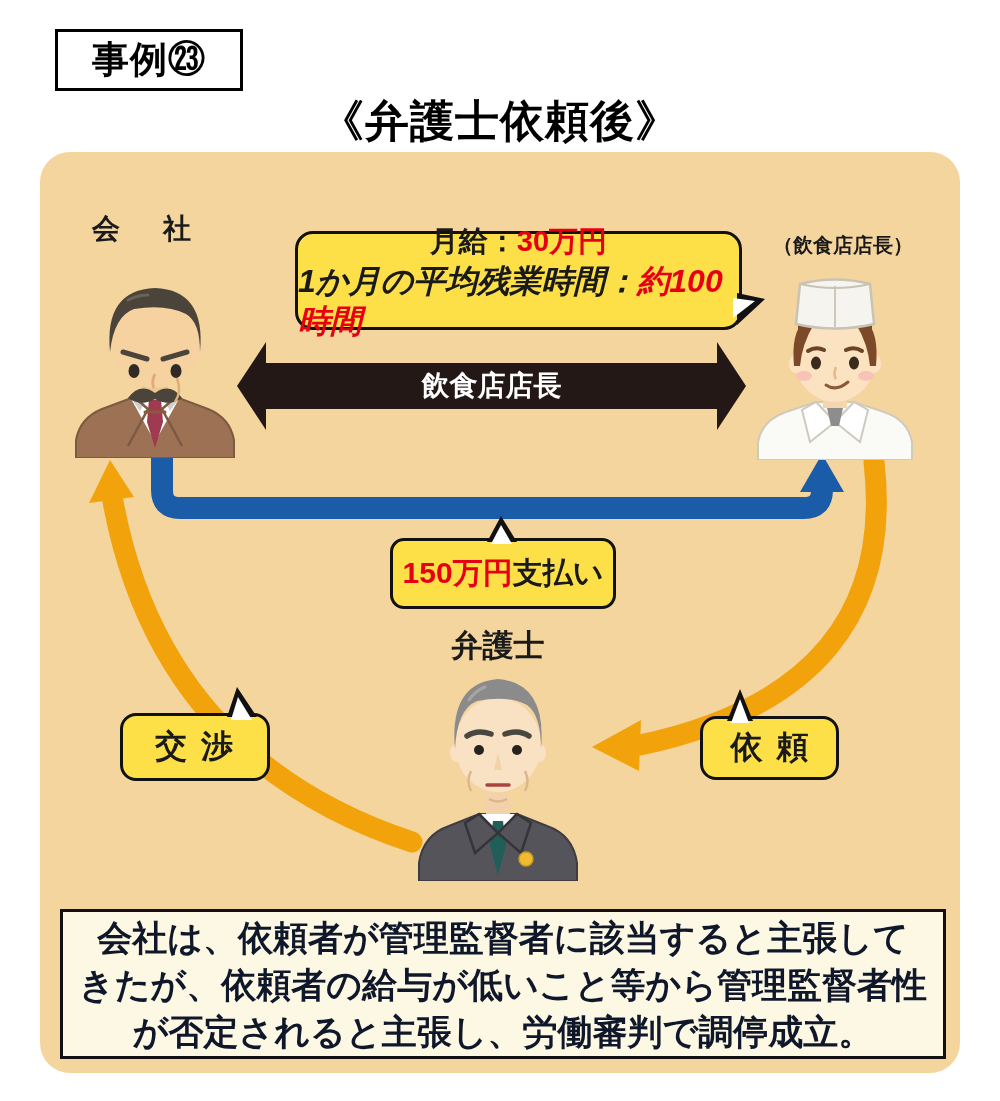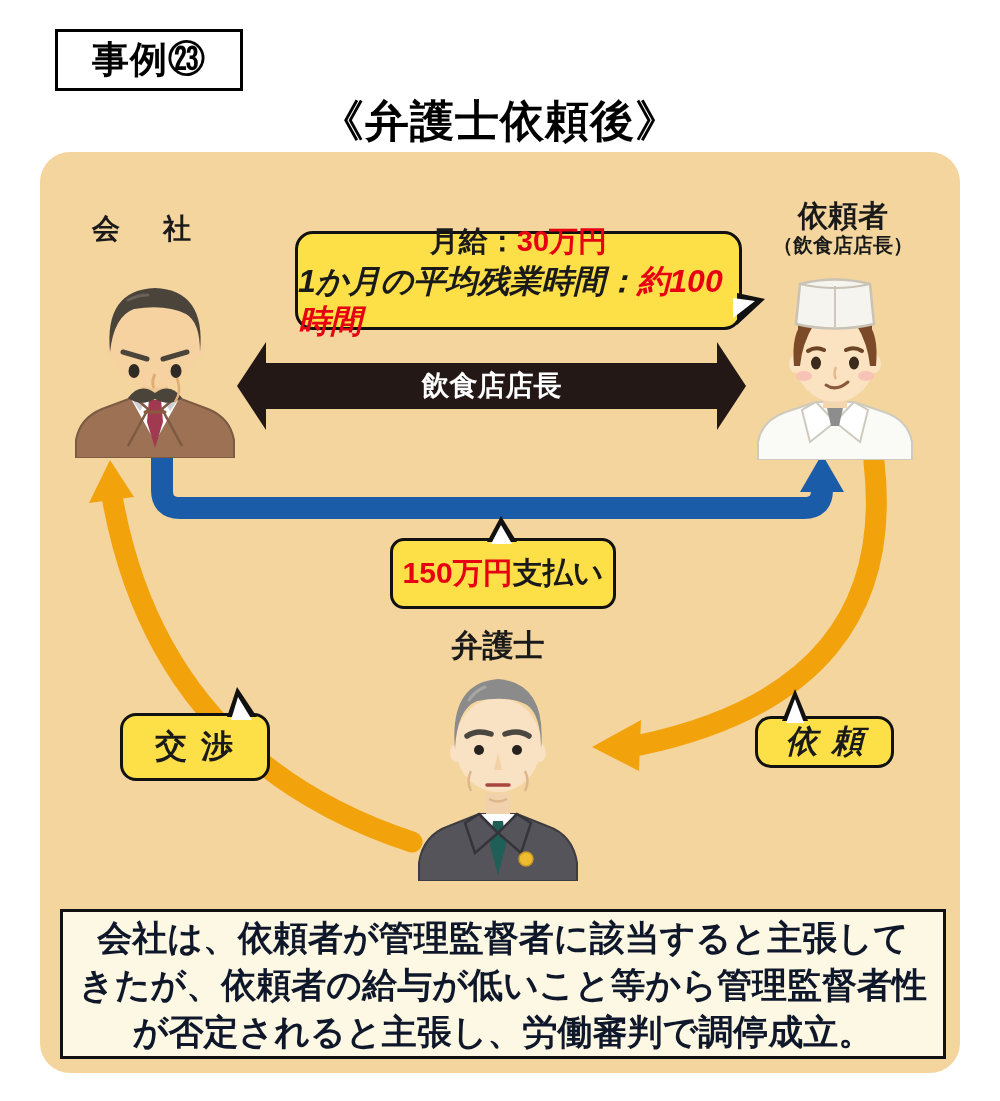--- a/index.html
+++ b/index.html
@@ -43,21 +43,21 @@
     position:absolute;z-index:3;background:#fde047;border:3px solid #111;
     display:flex;flex-direction:column;align-items:center;justify-content:center;
     font-weight:bold;color:#1a1a1a;
   }
   .red{color:#e60012;}
   .salary-bubble{left:295px;top:231px;width:441px;height:93px;border-radius:18px;line-height:40px;}
   .salary-line1{font-size:29px;}
   .salary-line2{font-size:32px;font-style:italic;}
   .pay-bubble{left:390px;top:538px;width:220px;height:65px;border-radius:14px;font-size:30px;}
   .nego-bubble{left:120px;top:713px;width:150px;height:68px;border-radius:16px;font-size:32px;letter-spacing:14px;padding-left:12px;box-sizing:border-box;}
-  .req-bubble{left:755px;top:716px;width:139px;height:52px;border-radius:16px;font-size:32px;letter-spacing:14px;padding-left:14px;box-sizing:border-box;font-style:italic;}
+  .req-bubble{left:700px;top:716px;width:139px;height:64px;border-radius:16px;font-size:32px;letter-spacing:14px;padding-left:14px;box-sizing:border-box;}
 
   
   .tail{position:absolute;width:0;height:0;}
   
   .pay-tail-b{left:94px;top:-25px;border-left:14px solid transparent;border-right:16px solid transparent;border-bottom:26px solid #111;}
   .pay-tail-w{left:98px;top:-16px;border-left:10px solid transparent;border-right:11px solid transparent;border-bottom:19px solid #fff;}
   .nego-tail-b{left:104px;top:-29px;border-left:10px solid transparent;border-right:20px solid transparent;border-bottom:30px solid #111;}
   .nego-tail-w{left:108px;top:-19px;border-left:7px solid transparent;border-right:14px solid transparent;border-bottom:23px solid #fff;}
   .req-tail-b{left:24px;top:-30px;border-left:13px solid transparent;border-right:13px solid transparent;border-bottom:32px solid #111;}
   .req-tail-w{left:28px;top:-20px;border-left:9px solid transparent;border-right:9px solid transparent;border-bottom:24px solid #fff;}
@@ -173,21 +173,20 @@
     <circle cx="64" cy="87" r="5" fill="#27221d"></circle>
     <circle cx="102" cy="87" r="5" fill="#27221d"></circle>
     <path d="M83 90 L79 107 L87 107 Z" fill="#f3d2a8"></path>
     <path d="M56 108 Q51 118 56 128" stroke="#ddb68c" stroke-width="2.5" fill="none"></path>
     <path d="M110 108 Q115 118 110 128" stroke="#ddb68c" stroke-width="2.5" fill="none"></path>
     <path d="M72 122 L94 122" stroke="#a8453e" stroke-width="3.5" stroke-linecap="round"></path>
     <path d="M74 136 Q83 141 92 136" stroke="#ddb68c" stroke-width="2.5" fill="none"></path>
   </svg>
 
   <div class="lbl company-label">会社</div>
-  <div class="lbl client-label">依頼者</div>
   <div class="lbl client-sublabel">（飲食店店長）</div>
   <div class="lbl lawyer-label">弁護士</div>
 
   <div class="bubble salary-bubble">
     <div class="salary-line1"><span>月給：</span><span class="red">30万円</span></div>
     <div class="salary-line2"><span>1か月の平均残業時間：</span><span class="red">約100時間</span></div>
     <div class="tail salary-tail-b"></div>
     <div class="tail salary-tail-w"></div>
   </div>
 

